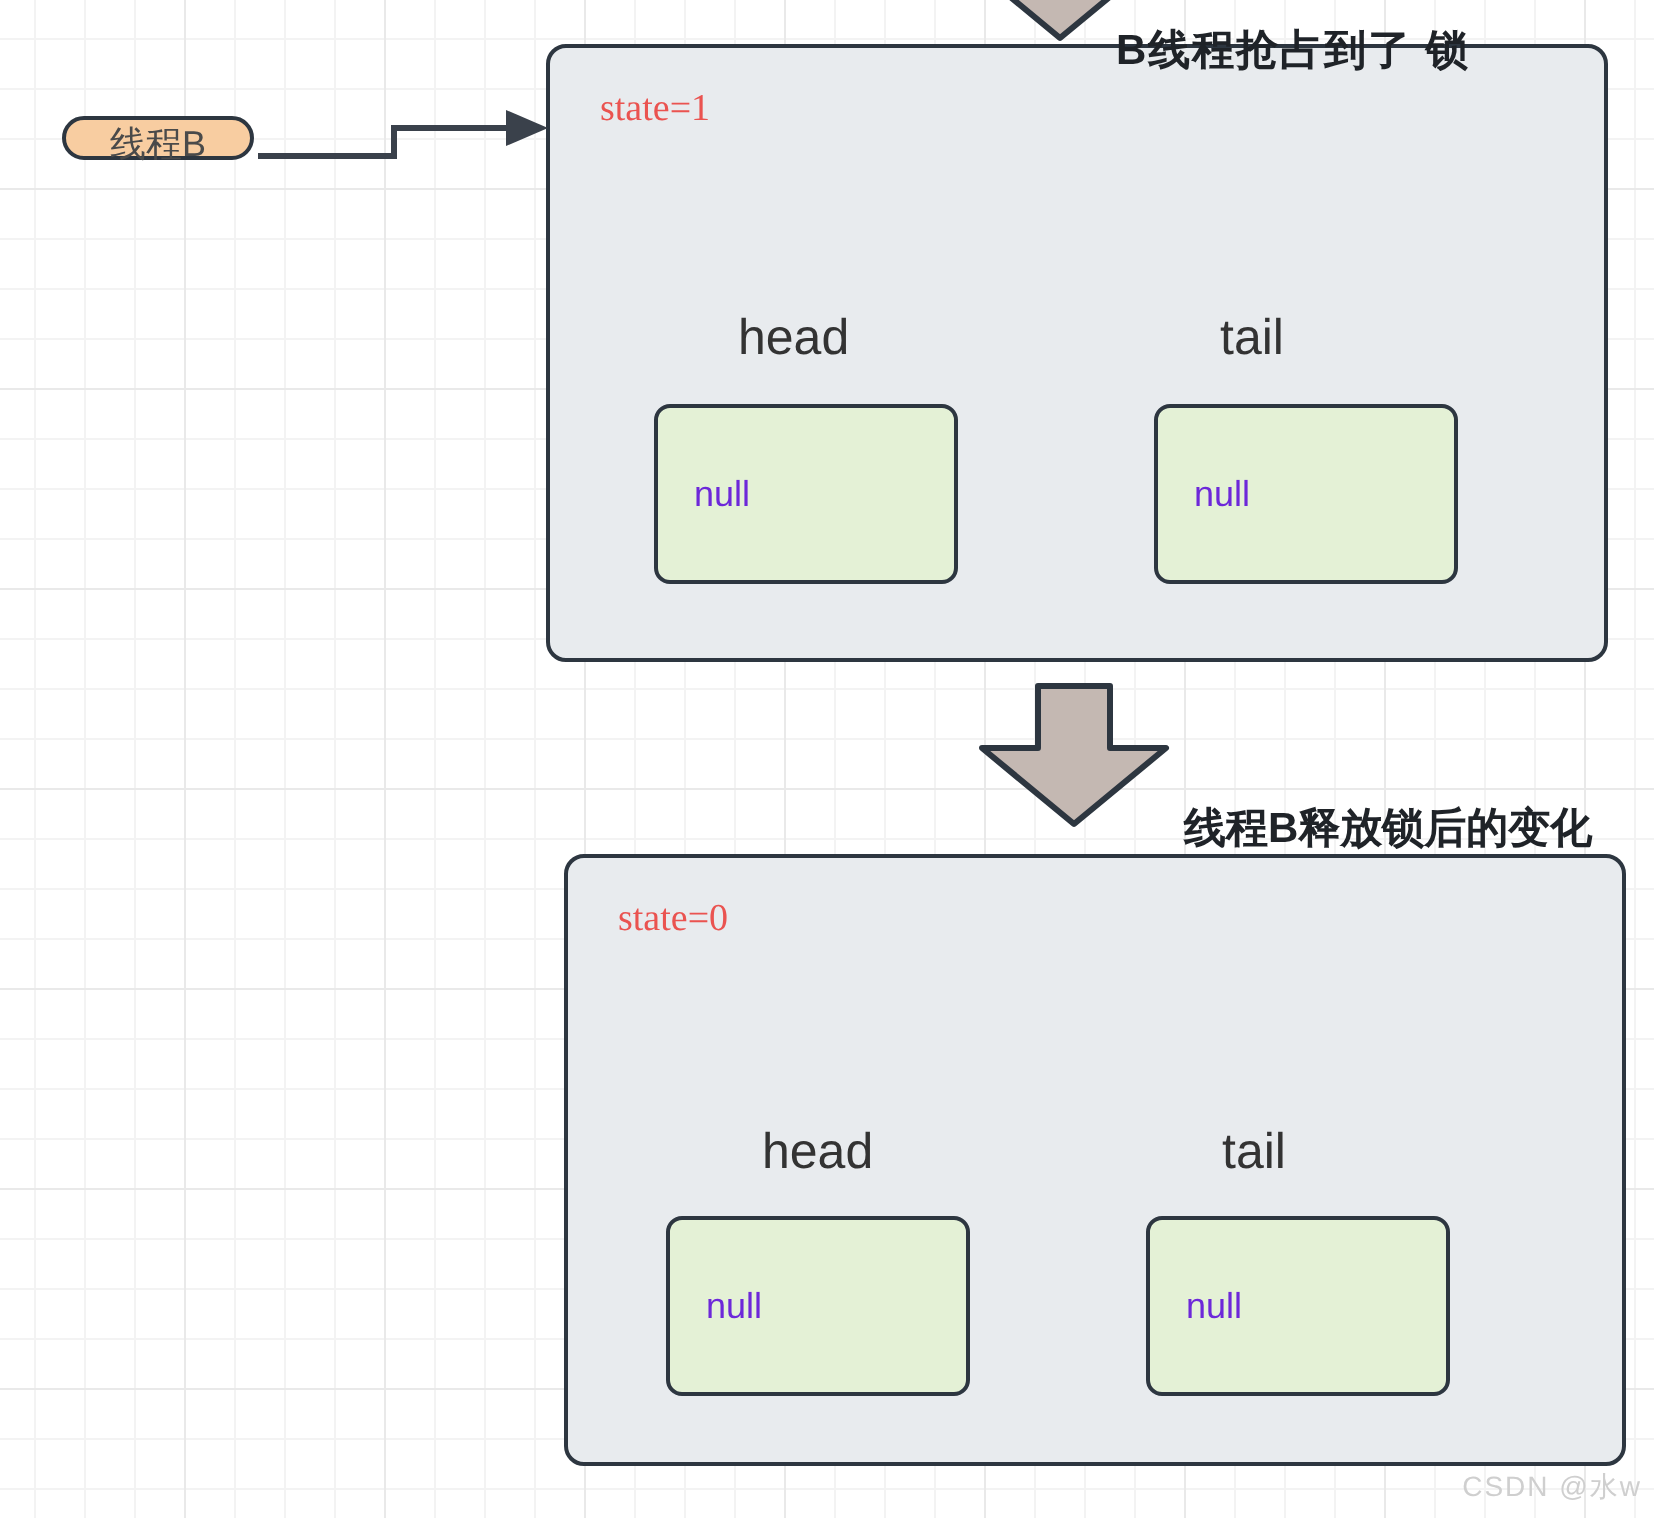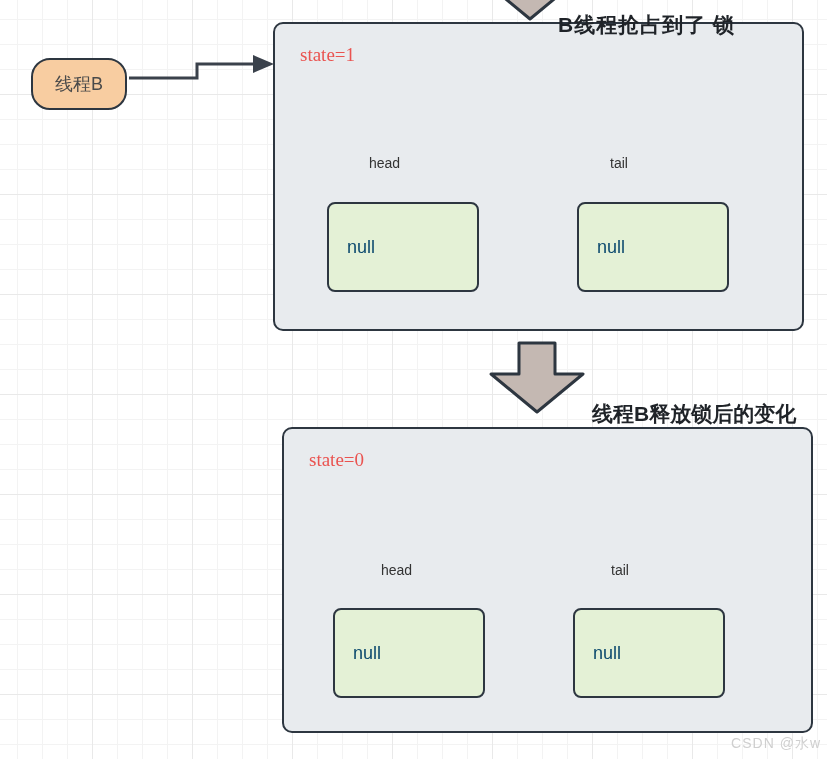--- a/index.html
+++ b/index.html
@@ -34,25 +34,25 @@
   .method-label {
     left: 8px; top: 21px;
     font-size: 19px;
     color: #3b3b3b;
     white-space: nowrap;
     z-index: 2;
   }
 
   .thread-pill {
     left: 31px; top: 58px;
-    width: 96px; height: 52px;
+    width: 96px; height: 22px;
     background: #f8cda1;
     border: 2.5px solid #2d3640;
     border-radius: 19px;
-    display: flex; align-items: center; justify-content: center;
+    display: flex; justify-content: center;
     font-size: 18px;
     color: #4a4a4a;
     z-index: 2;
   }
 
   .caption {
     font-weight: bold;
     font-size: 21px;
     color: #1f2328;
     white-space: nowrap;
@@ -77,34 +77,34 @@
     font-size: 19px;
     color: #ea5350;
     white-space: nowrap;
     font-family: Liberation Serif, serif;
   }
   .attr-state { top: 20px; }
   .attr-owner { top: 52px; }
 
   .ptr-label {
     position: absolute;
-    font-size: 14px;
+    font-size: 25px;
     color: #333333;
   }
 
   .node {
     position: absolute;
     width: 152px; height: 90px;
     background: #e4f1d6;
     border: 2px solid #2d3640;
     border-radius: 8px;
     display: flex; align-items: center;
     padding-left: 18px;
     font-size: 18px;
-    color: #0c4a6e;
+    color: #6d28d9;
   }
 
   #box-before .head-label { left: 94px;  top: 131px; }
   #box-before .tail-label { left: 335px; top: 131px; }
   #box-before .head-node  { left: 52px;  top: 178px; }
   #box-before .tail-node  { left: 302px; top: 178px; }
 
   #box-after .head-label { left: 97px;  top: 133px; }
   #box-after .tail-label { left: 327px; top: 133px; }
   #box-after .head-node  { left: 49px;  top: 179px; }

